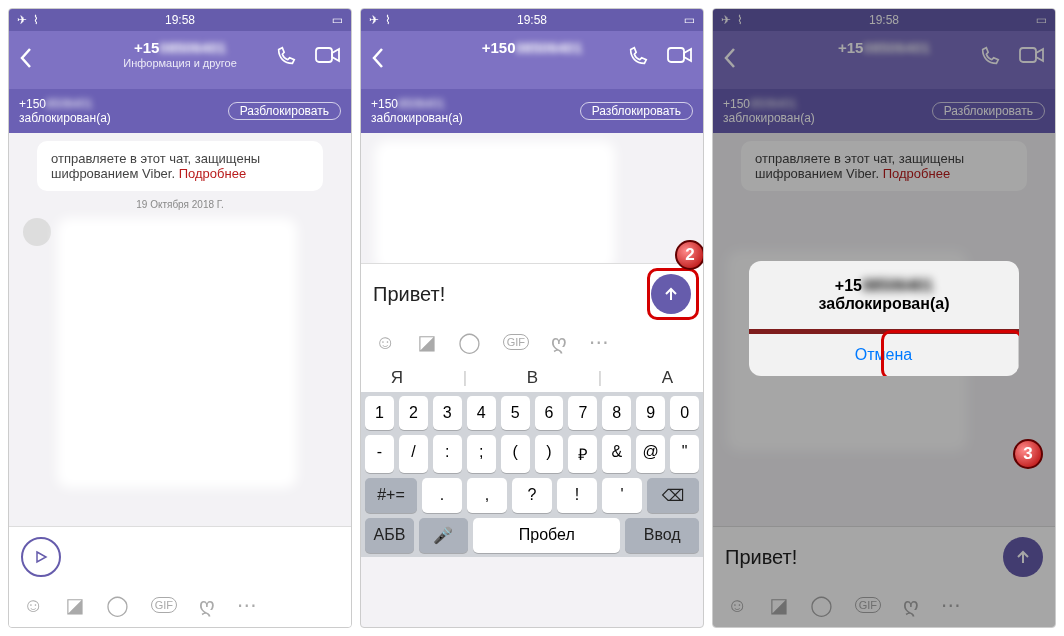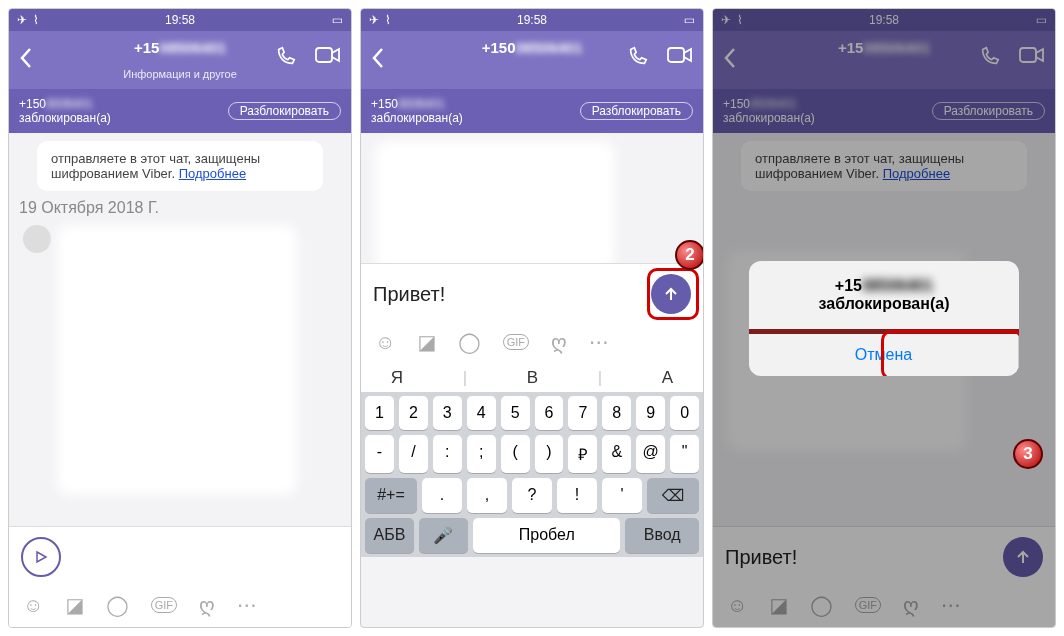--- a/index.html
+++ b/index.html
@@ -6,30 +6,30 @@
 body{background:#fff;padding:8px;display:flex;gap:8px}
 .phone{width:346px;height:620px;border:1px solid #ccc;border-radius:4px;overflow:hidden;position:relative;background:#f3f2f5;display:flex;flex-direction:column}
 .sbar{height:22px;background:#665cac;color:#fff;display:flex;align-items:center;padding:0 8px;font-size:12px;position:relative}
 .sbar .l,.sbar .r{display:flex;gap:6px;align-items:center}
 .sbar .time{position:absolute;left:50%;transform:translateX(-50%)}
 .sbar .r{margin-left:auto}
 .hdr{background:#7e72c3;color:#fff;padding:6px 10px;position:relative;height:58px}
 .hdr .back{position:absolute;left:10px;top:16px}
 .hdr .title{text-align:center;font-size:15px;font-weight:600;margin-top:2px}
 .hdr .title .blur{filter:blur(3px)}
-.hdr .sub{text-align:center;font-size:11px;opacity:.85;margin-top:12px}
+.hdr .sub{text-align:center;font-size:11px;opacity:.85;margin-top:1px}
 .hdr .acts{position:absolute;right:10px;top:14px;display:flex;gap:18px}
 .banner{background:#6b60b4;color:#fff;display:flex;align-items:center;padding:8px 10px;font-size:12px}
 .banner .bt{flex:1}
 .banner .bt .blur{filter:blur(3px)}
 .banner button{background:transparent;border:1px solid rgba(255,255,255,.7);color:#fff;border-radius:14px;padding:1px 11px;font-size:12px}
 .chat{flex:1;overflow:hidden;padding:8px 10px;position:relative}
 .enc{background:#fff;border-radius:10px;padding:10px 14px;font-size:13px;color:#444;margin:0 18px 8px}
-.enc a{color:#1d4ed8;text-decoration:underline}
-.dt{font-size:16px;color:#888;margin:8px 0}
+.enc a{color:#b91c1c;}
+.dt{text-align:center;font-size:10px;color:#888;margin:8px 0}
 .msg{display:flex;gap:6px;margin-left:4px}
 .ava{width:28px;height:28px;border-radius:50%;background:#ddd;flex-shrink:0}
 .bubble{background:#fff;border-radius:12px;width:240px;height:270px;filter:blur(6px)}
 .bubble2{background:#fff;border-radius:12px;width:240px;height:130px;filter:blur(6px);margin-left:4px}
 .inrow{background:#fff;border-top:1px solid #ddd;padding:10px 12px;display:flex;align-items:center;gap:10px}
 .inrow input{flex:1;border:none;outline:none;font-size:20px;color:#333}
 .inrow input::placeholder{color:#aaa}
 .send{width:40px;height:40px;border-radius:50%;background:#665cac;display:flex;align-items:center;justify-content:center;flex-shrink:0}
 .send.outline{background:#fff;border:2px solid #665cac}
 .icrow{background:#fff;padding:6px 14px 10px;display:flex;gap:22px;align-items:center;color:#aaa}

